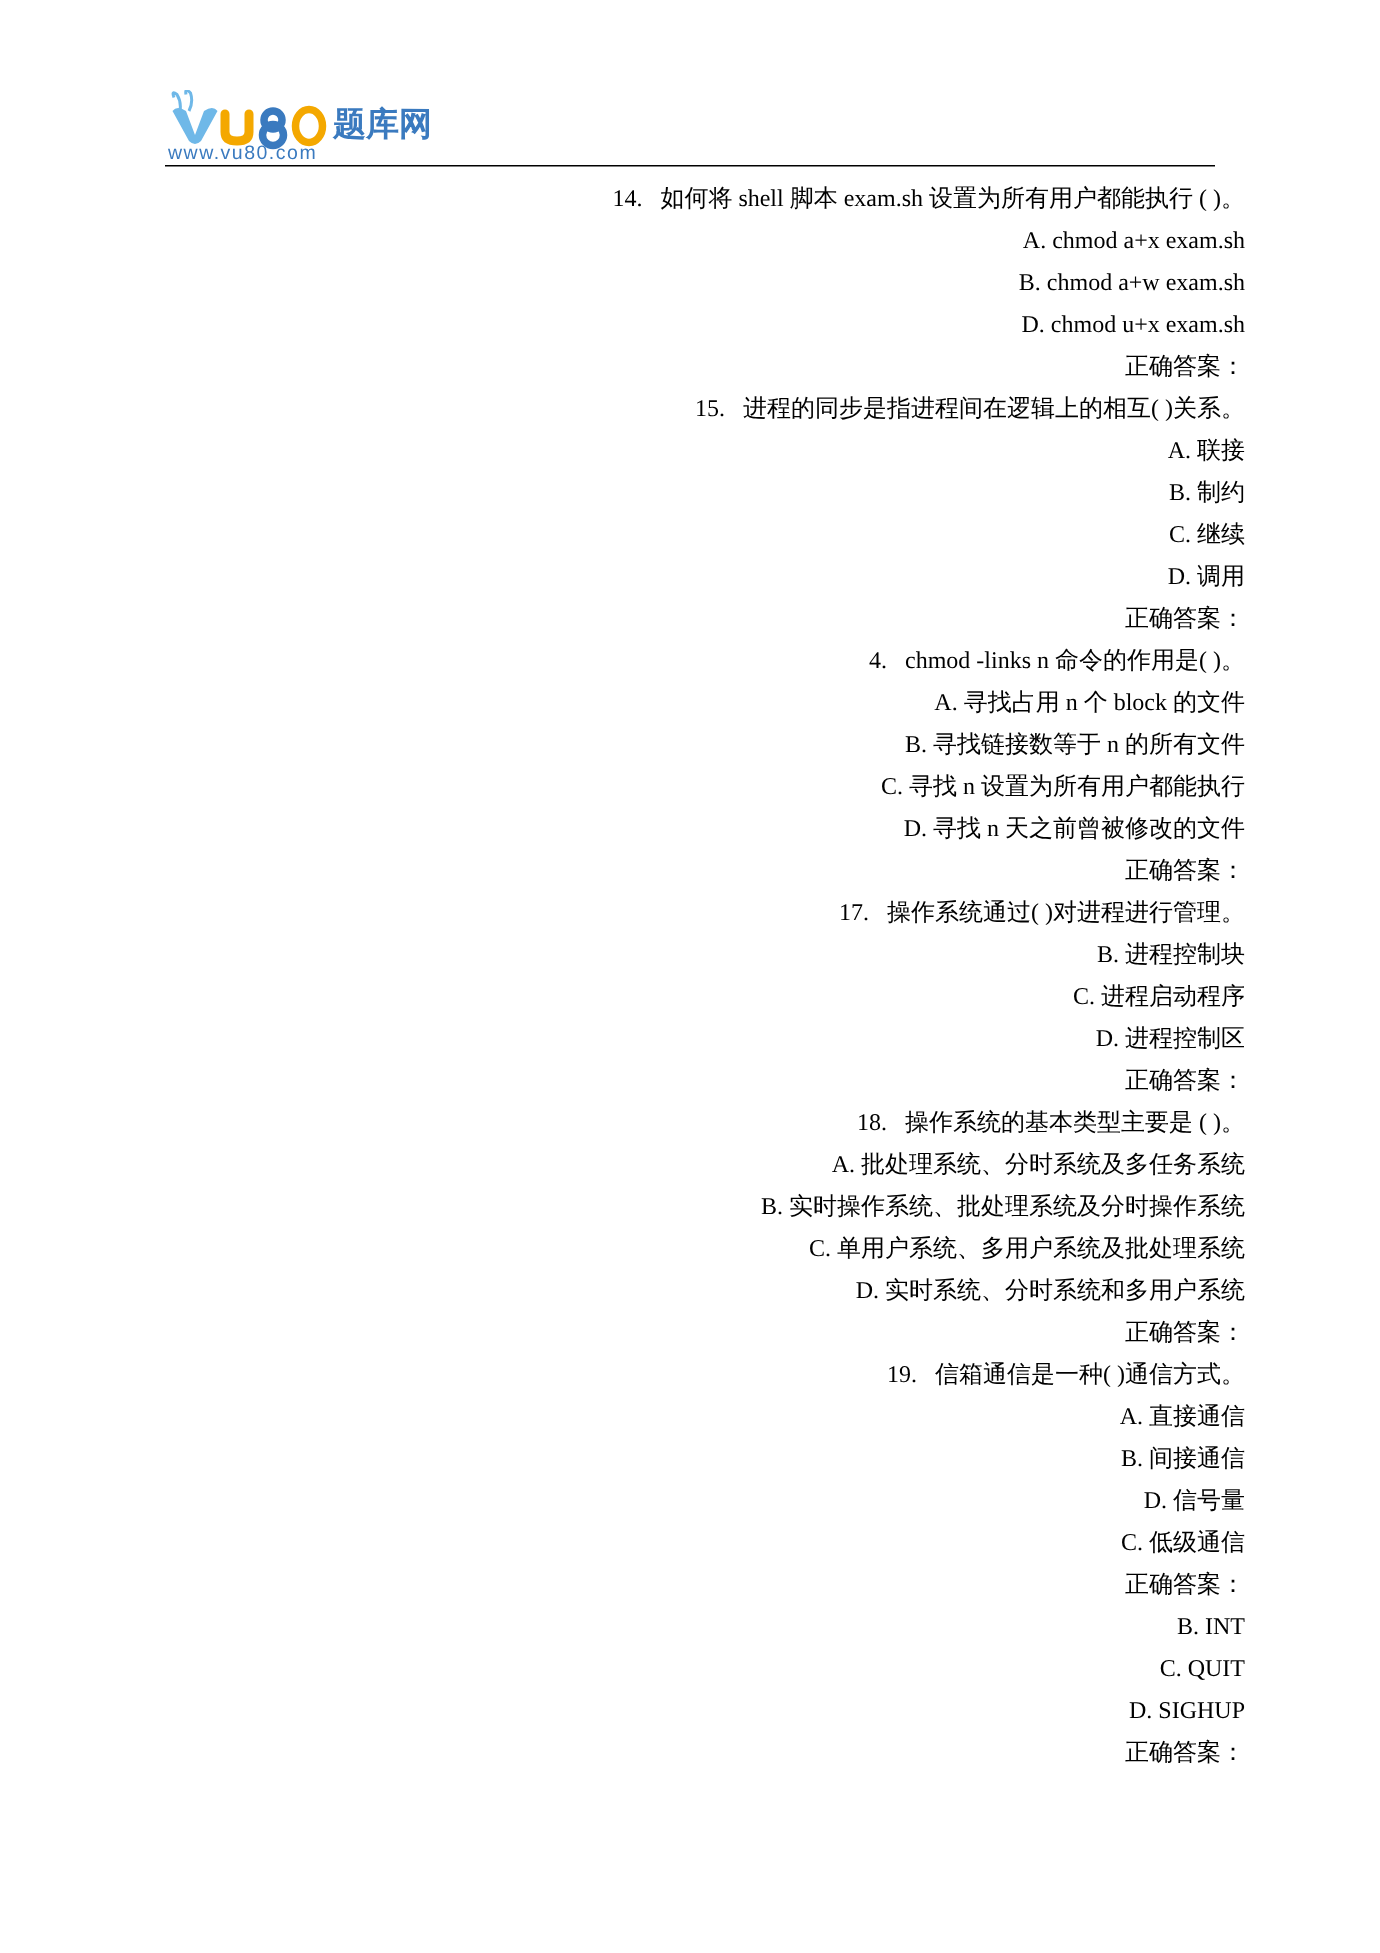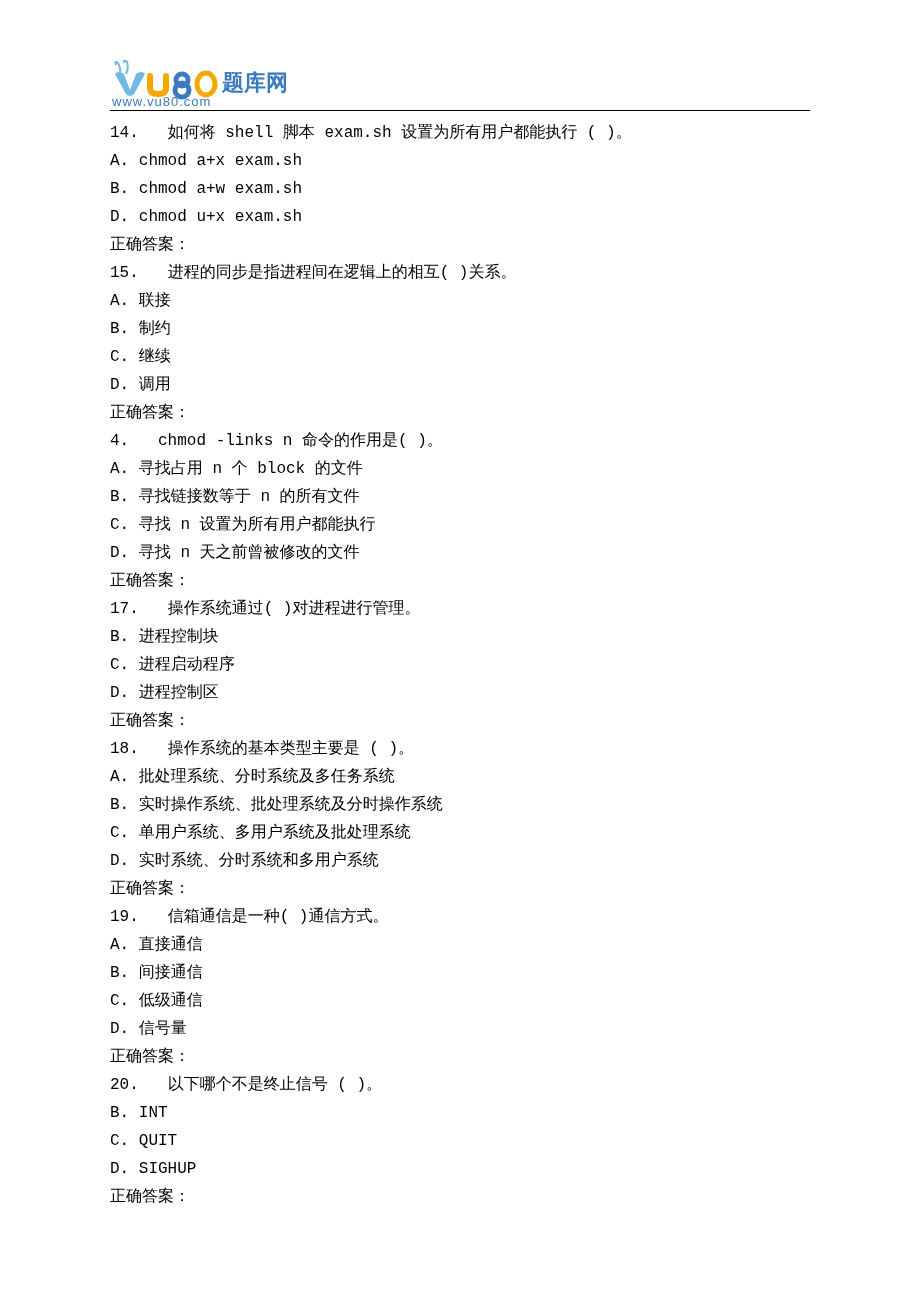--- a/index.html
+++ b/index.html
@@ -28,21 +28,22 @@
       border: none;
       border-top: 1.5px solid #000;
       margin: 0 0 8px 0;
       width: 700px;
     }
     .content p {
       margin: 0;
       white-space: nowrap;
     }
     .q-line {
-      font-family: Liberation Mono, monospace;
+      font-family: Liberation Serif, serif;
+      text-align: right;
     }
   </style>
 </head>
 <body>
 
 <div class="page">
   <div class="logo-area">
     <svg class="logo-svg" width="200" height="48" viewBox="0 0 200 48">
 
       <path d="M6 5 Q4 0 8 3 Q11 8 10 14 M14 3 Q13 -2 17 2 Q19 8 16 14" stroke="#6fb8e8" stroke-width="2" fill="none"></path>
@@ -94,24 +95,23 @@
     <p class="q-line"><span>18.</span>&nbsp;&nbsp;&nbsp;<span>操作系统的基本类型主要是  ( )。</span></p>
     <p class="q-line">A.  批处理系统、分时系统及多任务系统</p>
     <p class="q-line">B.  实时操作系统、批处理系统及分时操作系统</p>
     <p class="q-line">C.  单用户系统、多用户系统及批处理系统</p>
     <p class="q-line">D.  实时系统、分时系统和多用户系统</p>
     <p class="q-line">正确答案：</p>
 
     <p class="q-line"><span>19.</span>&nbsp;&nbsp;&nbsp;<span>信箱通信是一种( )通信方式。</span></p>
     <p class="q-line">A.  直接通信</p>
     <p class="q-line">B.  间接通信</p>
+    <p class="q-line">D.  信号量</p>
     <p class="q-line">C.  低级通信</p>
-    <p class="q-line">D.  信号量</p>
     <p class="q-line">正确答案：</p>
 
-    <p class="q-line"><span>20.</span>&nbsp;&nbsp;&nbsp;<span>以下哪个不是终止信号  ( )。</span></p>
     <p class="q-line">B. INT</p>
     <p class="q-line">C. QUIT</p>
     <p class="q-line">D. SIGHUP</p>
     <p class="q-line">正确答案：</p>
 
   </div>
 </div>
 
 </body></html>

